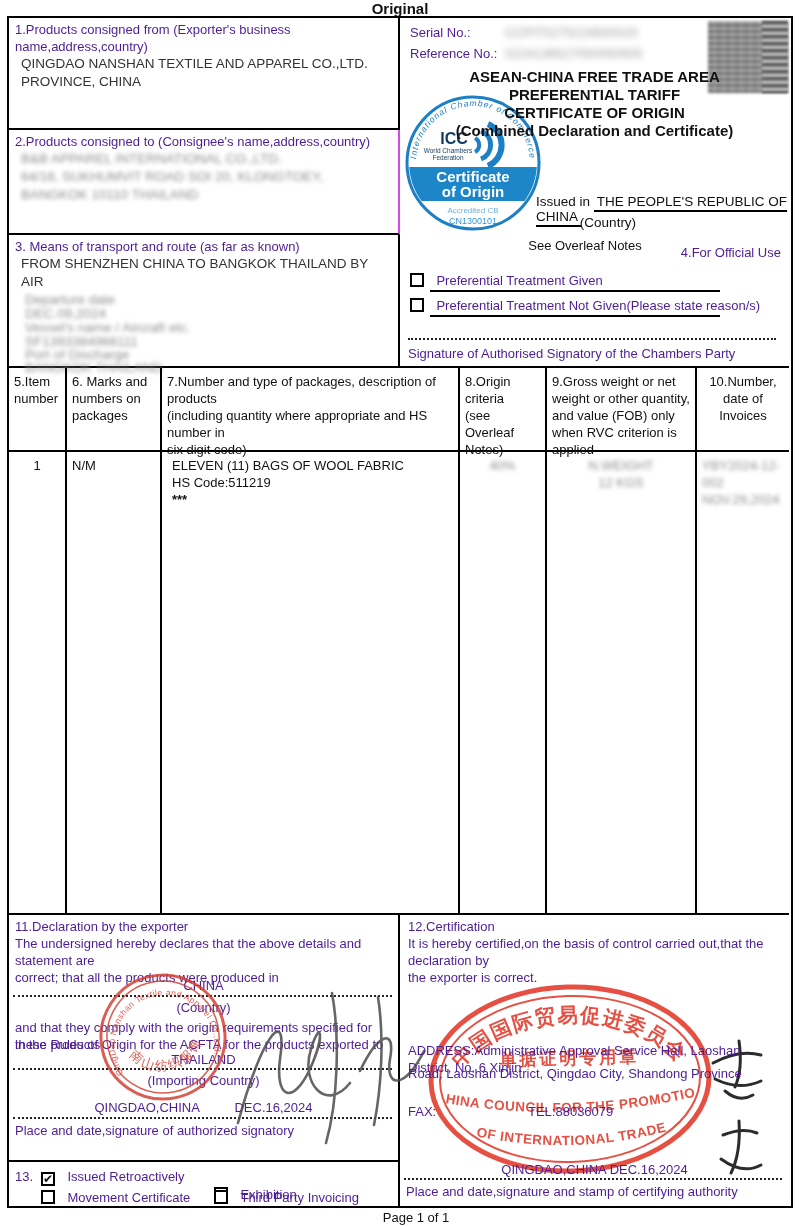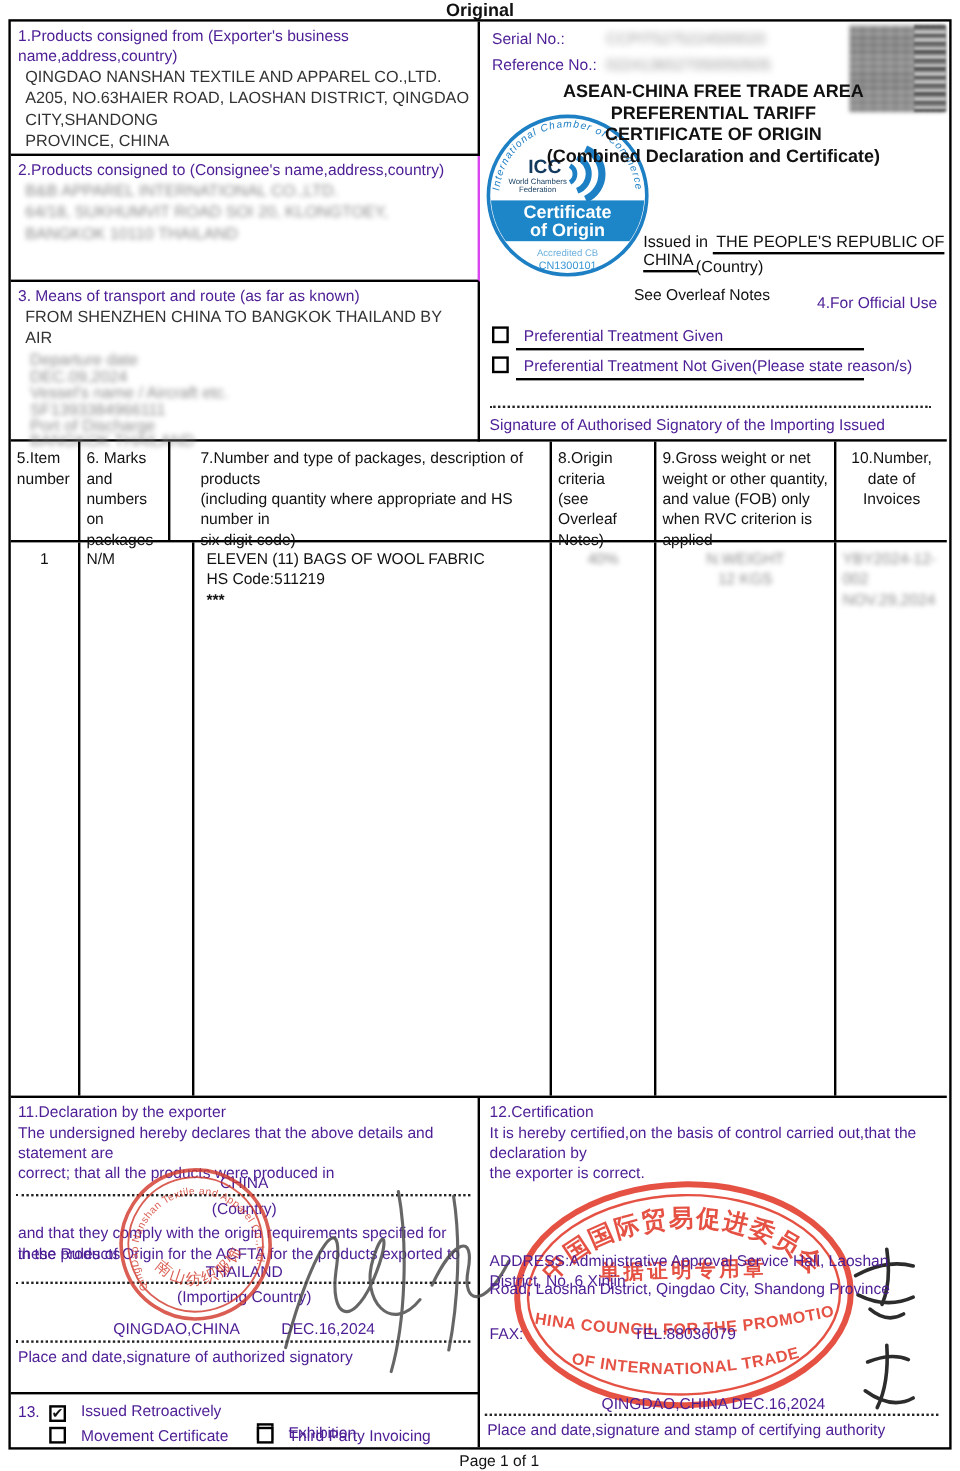--- a/index.html
+++ b/index.html
@@ -33,21 +33,20 @@
 
 <div class="page">
 
   <div class="abs doc-title">Original</div>
 
   <div class="abs form">
 
     <div class="abs" style="left:0;top:0;width:391px;height:112px;border-right:2px solid #000;border-bottom:2px solid #000;padding:3px 6px;">
       <div class="lbl">1.Products consigned from (Exporter's business name,address,country)</div>
       <div class="val" style="padding-left:6px;">QINGDAO NANSHAN TEXTILE AND APPAREL CO.,LTD.</div>
-      <div class="val" style="padding-left:6px;">A205, NO.63HAIER ROAD, LAOSHAN DISTRICT, QINGDAO CITY,SHANDONG</div>
       <div class="val" style="padding-left:6px;">PROVINCE, CHINA</div>
     </div>
 
     <div class="abs" style="left:0;top:112px;width:391px;height:105px;border-right:2px solid #d946ef;border-bottom:2px solid #000;padding:3px 6px;">
       <div class="lbl">2.Products consigned to (Consignee's name,address,country)</div>
       <div class="val blur" style="padding-left:6px;">B&amp;B APPAREL INTERNATIONAL CO.,LTD.</div>
       <div class="val blur" style="padding-left:6px;">64/18, SUKHUMVIT ROAD SOI 20, KLONGTOEY, BANGKOK 10110 THAILAND</div>
     </div>
 
     <div class="abs" style="left:391px;top:0;width:389px;height:217px;">
@@ -120,29 +119,29 @@
         <span class="cb"></span>
         <span class="lbl" style="padding-left:8px;">Preferential Treatment Given</span>
       </div>
       <div class="abs solidline" style="left:30px;top:55px;width:290px;"></div>
       <div class="abs" style="left:10px;top:61px;">
         <span class="cb"></span>
         <span class="lbl" style="padding-left:8px;">Preferential Treatment Not Given(Please state reason/s)</span>
       </div>
       <div class="abs solidline" style="left:30px;top:80px;width:290px;"></div>
       <div class="abs dash" style="left:8px;top:103px;width:368px;"></div>
-      <div class="abs lbl" style="left:8px;top:110px;">Signature of Authorised Signatory of the Importing Issued</div>
+      <div class="abs lbl" style="left:8px;top:110px;">Signature of Authorised Signatory of the Chambers Party</div>
     </div>
 
     <div class="abs" style="left:0;top:350px;width:780px;height:84px;border-bottom:2px solid #000;">
       <div class="cell" style="left:0;width:58px;">
         <span class="hline">5.Item</span>
         <span class="hline">number</span>
       </div>
-      <div class="cell" style="left:58px;width:75px;">
+      <div class="cell" style="left:58px;width:95px;">
         <span class="hline">6. Marks and</span>
         <span class="hline">numbers on</span>
         <span class="hline">packages</span>
       </div>
       <div class="cell" style="left:153px;width:298px;">
         <span class="hline">7.Number and type of packages, description of products</span>
         <span class="hline">(including quantity where appropriate and HS number in</span>
         <span class="hline">six digit code)</span>
       </div>
       <div class="cell" style="left:451px;width:87px;">

